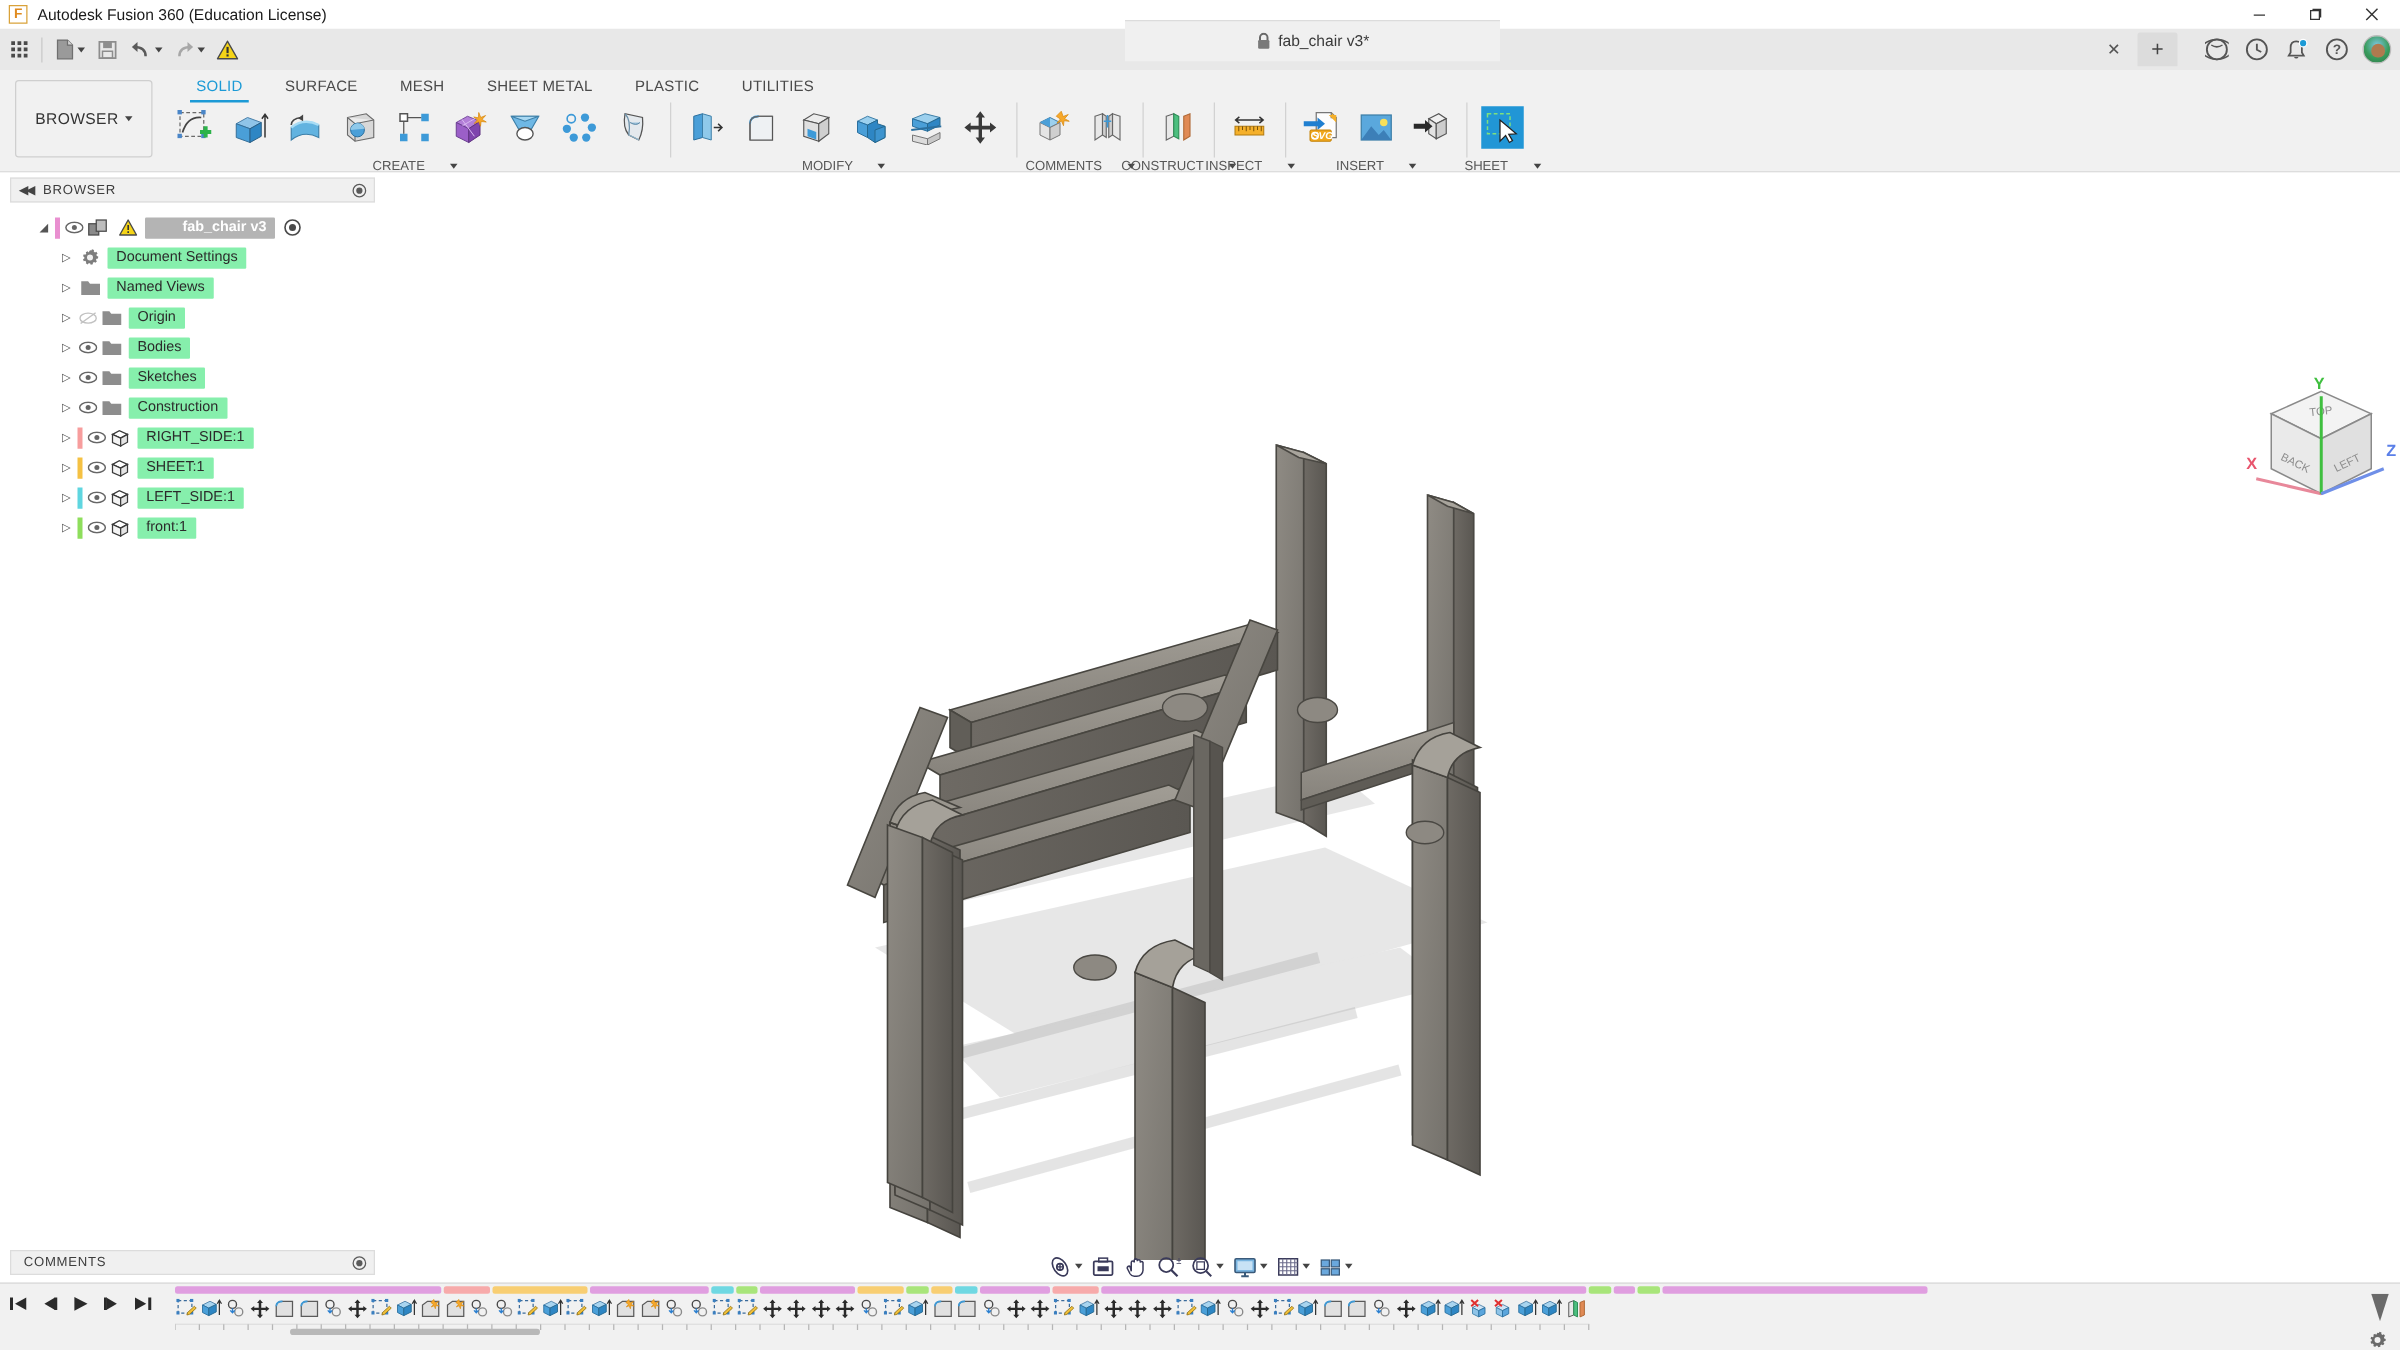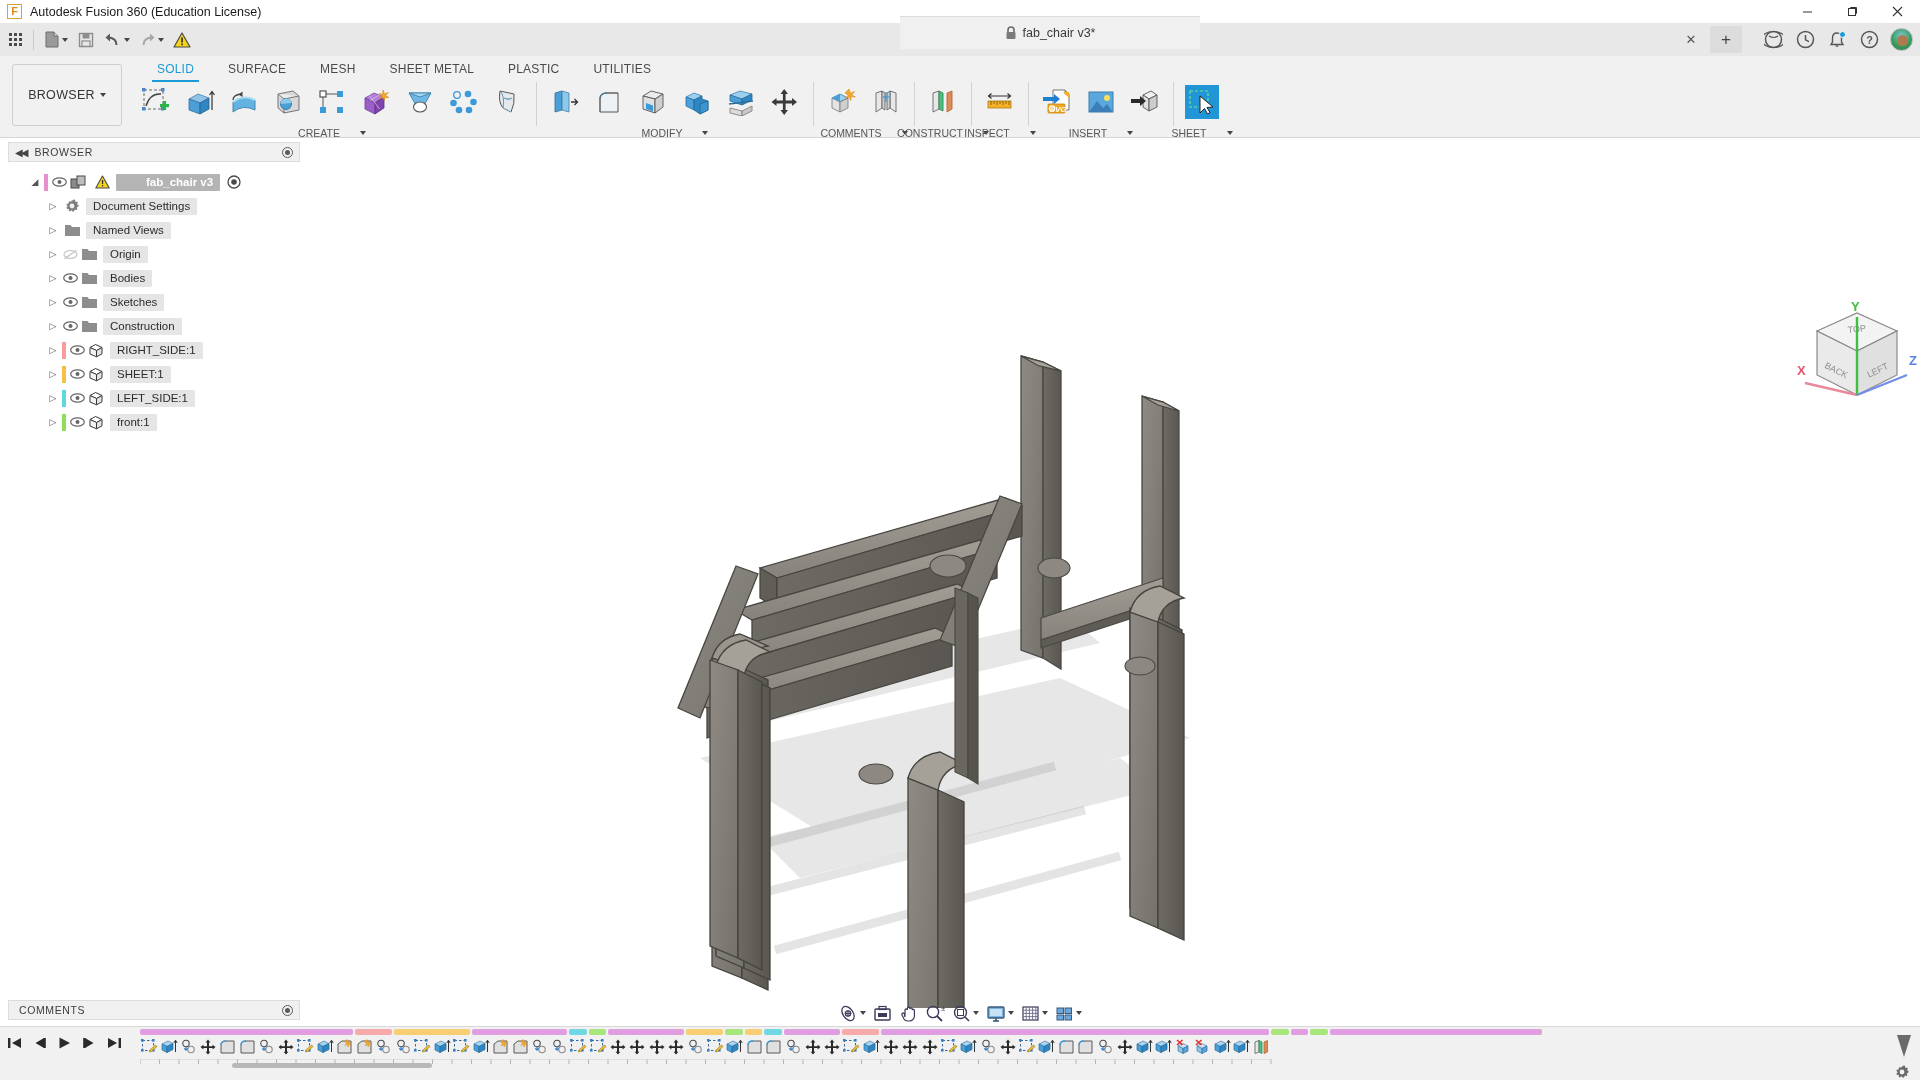--- a/index.html
+++ b/index.html
@@ -120,21 +120,21 @@
   .trow {
     height:24px; display:flex; align-items:center; font-size:11.5px; color:#2b2b2b;
     position:relative;
   }
   .trow .twist {
     width:18px; text-align:center; color:#555; font-size:9px;
   }
   .colorbar{ width:4px; height:17px; margin-right:3px; }
   .eye { width:17px; display:flex; align-items:center; justify-content:center; }
   .ticon { width:20px; display:flex; align-items:center; justify-content:center; margin-right:4px;}
-  .tlabel { background:#e5e5e5; padding:2px 7px 3px 7px; border-radius:1px; }
+  .tlabel { background:#86efac; padding:2px 7px 3px 7px; border-radius:1px; }
   .trow.root .tlabel { background:#b4b4b4; color:#fff; font-weight:bold;padding-left:30px; }
 
   
   .canvas {
     position:absolute; left:0; top:138px; width:1920px; height:870px;
     background:#ffffff; overflow:hidden;
   }
 
   
   .comments {

